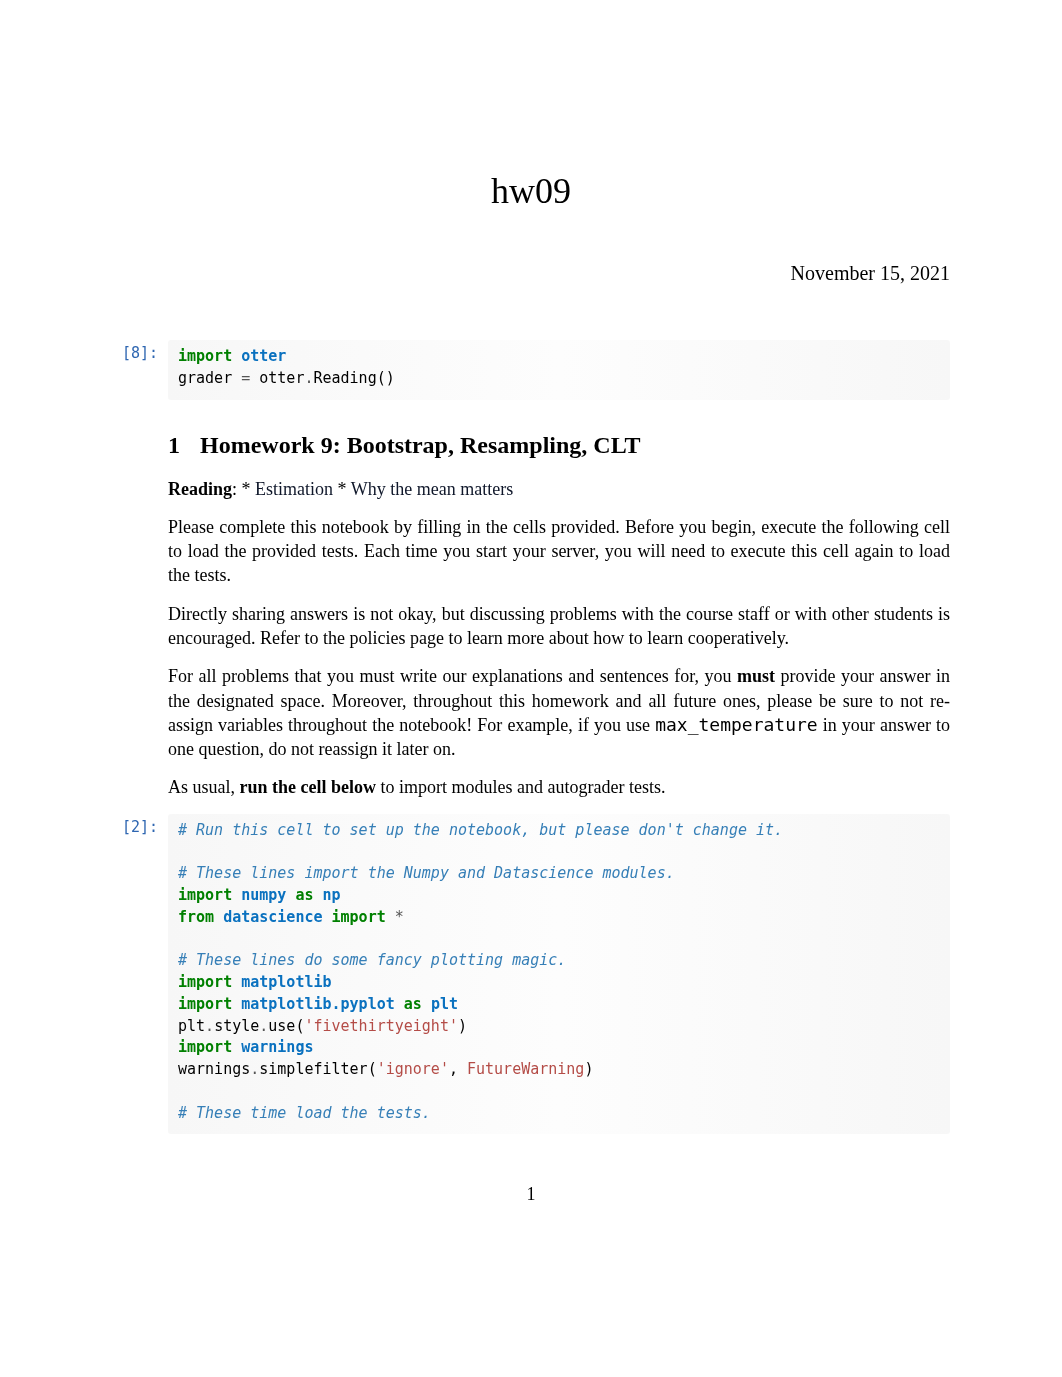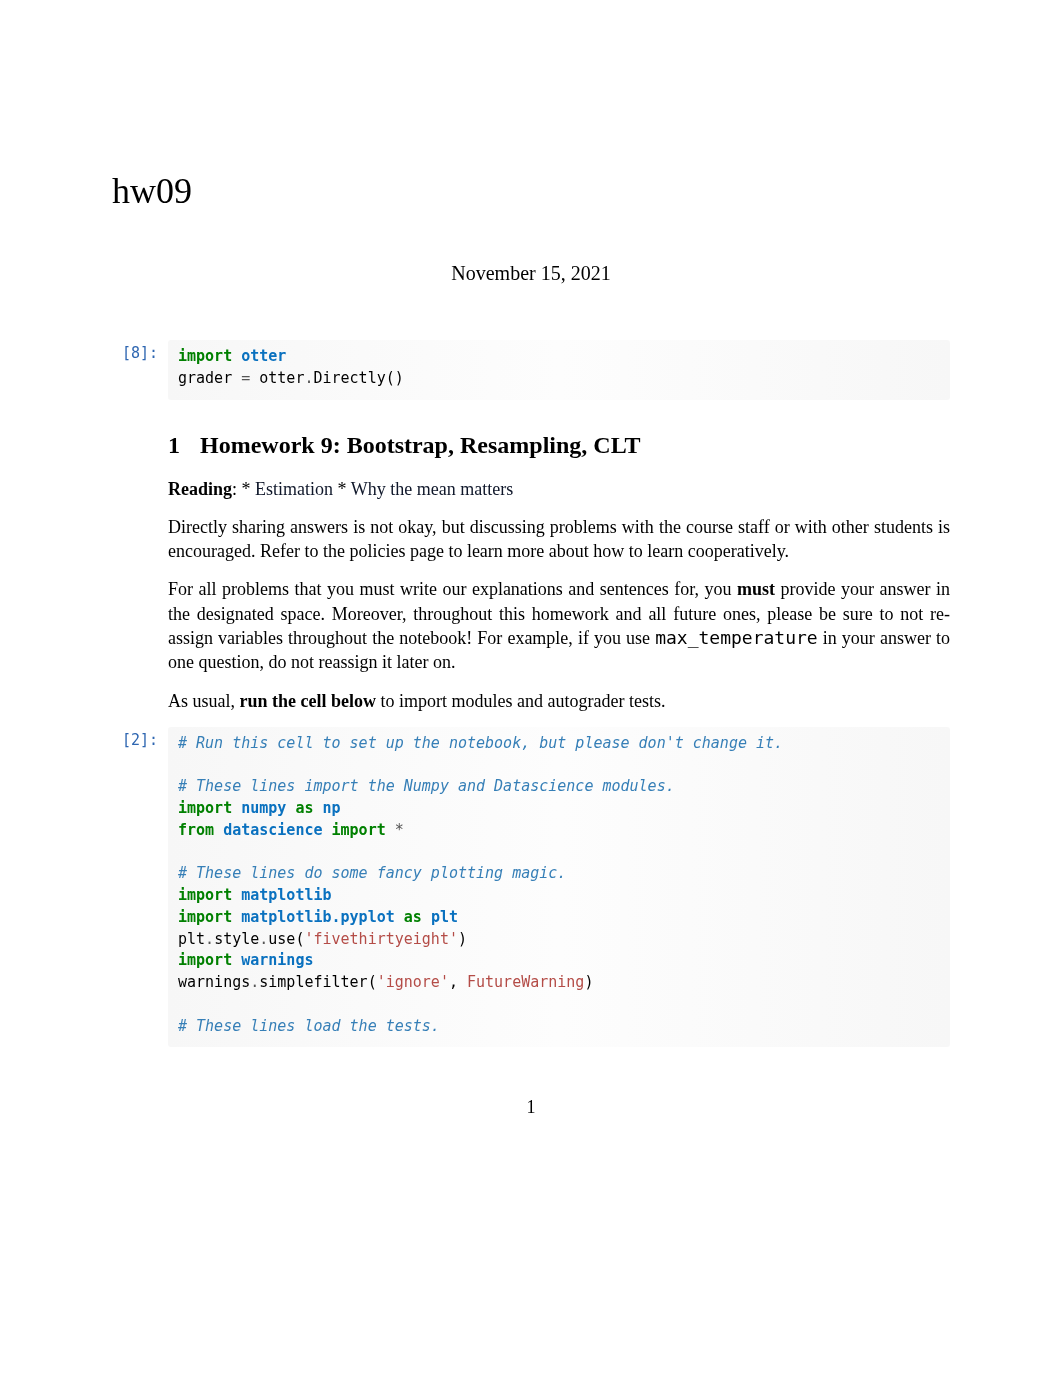--- a/index.html
+++ b/index.html
@@ -13,28 +13,28 @@
       width: 1062px;
       padding: 85px 0 0 0;
       color: #000;
     }
     .page {
       width: 100%;
       padding: 0 112px;
     }
     .title {
       font-size: 36px;
-      text-align: left;
+      text-align: center;
       margin-top: 85px;
       margin-bottom: 50px;
       font-weight: normal;
     }
     .date {
       font-size: 20px;
-      text-align: center;
+      text-align: right;
       margin-bottom: 55px;
     }
     .cell {
       margin-bottom: 18px;
     }
     .cell-row {
       display: flex;
       align-items: flex-start;
     }
     .prompt {
@@ -108,34 +108,35 @@
 <div class="page">
 
   <h1 class="title">hw09</h1>
   <div class="date">November 15, 2021</div>
 
   <div class="cell">
     <div class="cell-row">
       <div class="prompt">[8]:</div>
       <div class="code-block">
         <div class="code-line"><span class="kw-import">import</span> <span class="module-bold">otter</span></div>
-        <div class="code-line"><span>grader </span><span class="op">=</span><span> otter</span><span class="op">.</span><span>Directly()</span></div>
+        <div class="code-line"><span>grader </span><span class="op">=</span><span> otter</span><span class="op">.</span><span>Reading()</span></div>
       </div>
     </div>
   </div>
 
   <div class="content">
     <div class="section-heading">
       <span class="section-num">1</span><span>Homework 9: Bootstrap, Resampling, CLT</span>
     </div>
 
     <div class="para">
       <span class="bold-run">Reading</span><span>: *</span> <span class="link">Estimation</span><span> * </span><span class="link">Why the mean matters</span>
     </div>
 
+    <div class="para">Please complete this notebook by filling in the cells provided. Before you begin, execute the following cell to load the provided tests. Each time you start your server, you will need to execute this cell again to load the tests.</div>
     <div class="para">Directly sharing answers is not okay, but discussing problems with the course staff or with other students is encouraged. Refer to the policies page to learn more about how to learn cooperatively.</div>
     <div class="para">
       <span>For all problems that you must write our explanations and sentences for, you </span><span class="bold-run">must</span><span> provide your answer in the designated space. Moreover, throughout this homework and all future ones, please be sure to not re-assign variables throughout the notebook! For example, if you use </span><span class="mono">max_temperature</span><span> in your answer to one question, do not reassign it later on.</span>
     </div>
     <div class="para">
       <span>As usual, </span><span class="bold-run">run the cell below</span><span> to import modules and autograder tests.</span>
     </div>
   </div>
 
   <div class="cell">
@@ -148,20 +149,20 @@
         <div class="code-line"><span class="kw-import">import</span> <span class="module-bold">numpy</span> <span class="kw-as">as</span> <span class="module-bold">np</span></div>
         <div class="code-line"><span class="kw-from">from</span> <span class="module-bold">datascience</span> <span class="kw-import">import</span> <span class="op">*</span></div>
         <div class="code-line">&nbsp;</div>
         <div class="code-line"><span class="comment"># These lines do some fancy plotting magic.</span></div>
         <div class="code-line"><span class="kw-import">import</span> <span class="module-bold">matplotlib</span></div>
         <div class="code-line"><span class="kw-import">import</span> <span class="module-bold">matplotlib.pyplot</span> <span class="kw-as">as</span> <span class="module-bold">plt</span></div>
         <div class="code-line"><span>plt</span><span class="op">.</span><span>style</span><span class="op">.</span><span>use(</span><span class="string">'fivethirtyeight'</span><span>)</span></div>
         <div class="code-line"><span class="kw-import">import</span> <span class="module-bold">warnings</span></div>
         <div class="code-line"><span>warnings</span><span class="op">.</span><span>simplefilter(</span><span class="string">'ignore'</span><span>, </span><span class="exc">FutureWarning</span><span>)</span></div>
         <div class="code-line">&nbsp;</div>
-        <div class="code-line"><span class="comment"># These lines load the tests.</span></div>
+        <div class="code-line"><span class="comment"># These time load the tests.</span></div>
       </div>
     </div>
   </div>
 
   <div class="page-number">1</div>
 
 </div>
 
 </body></html>

